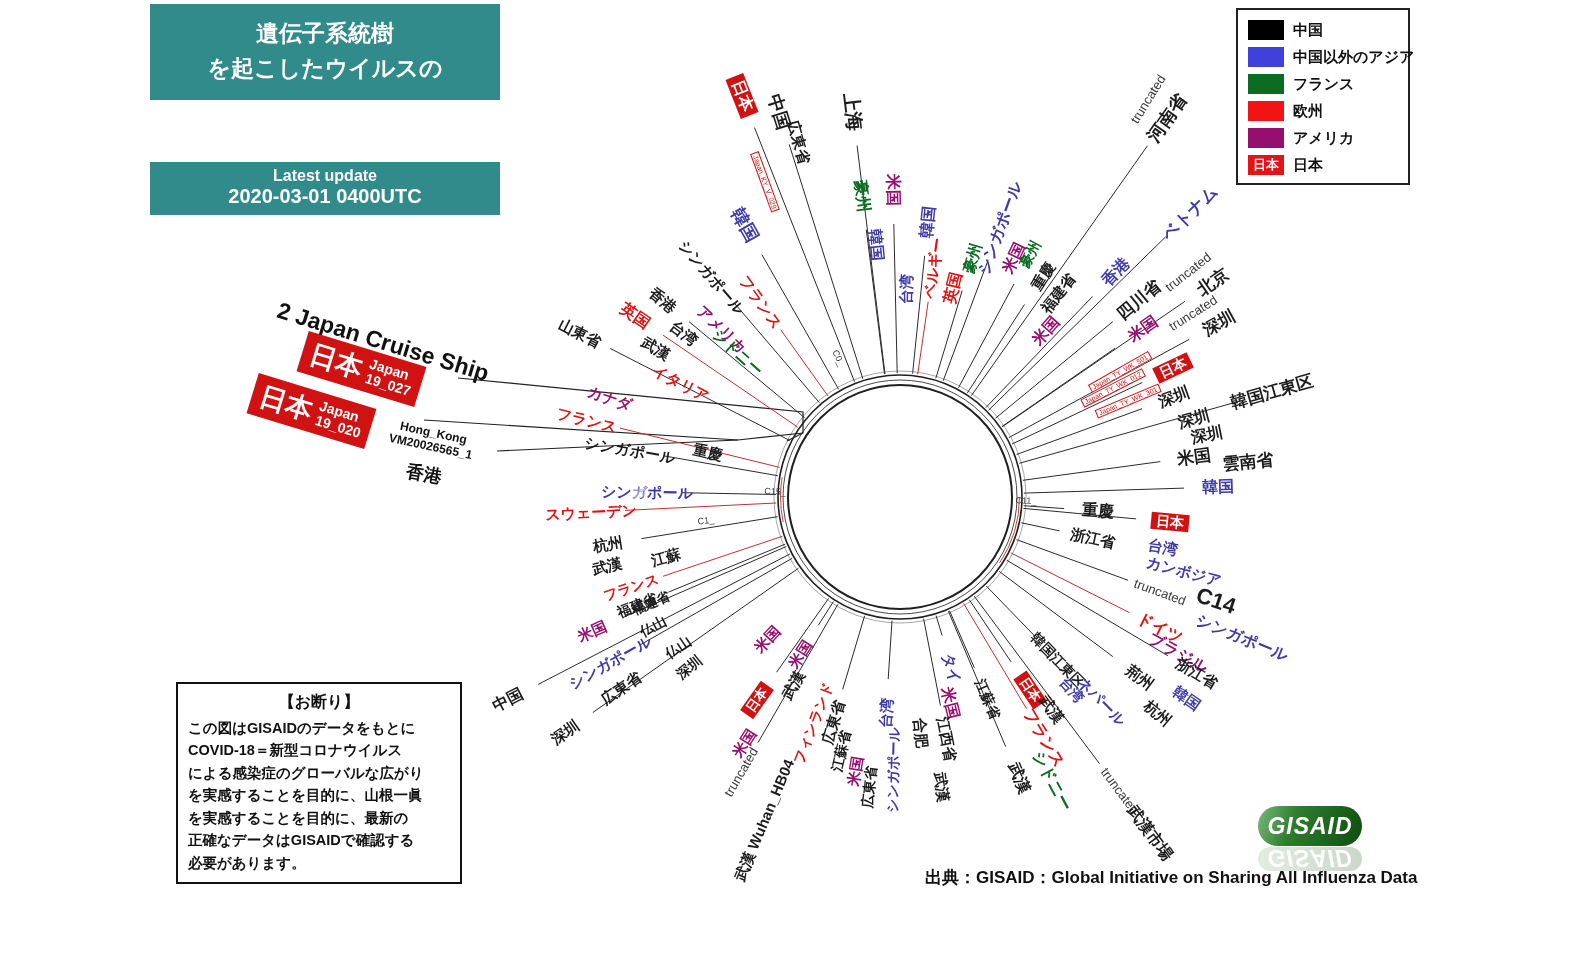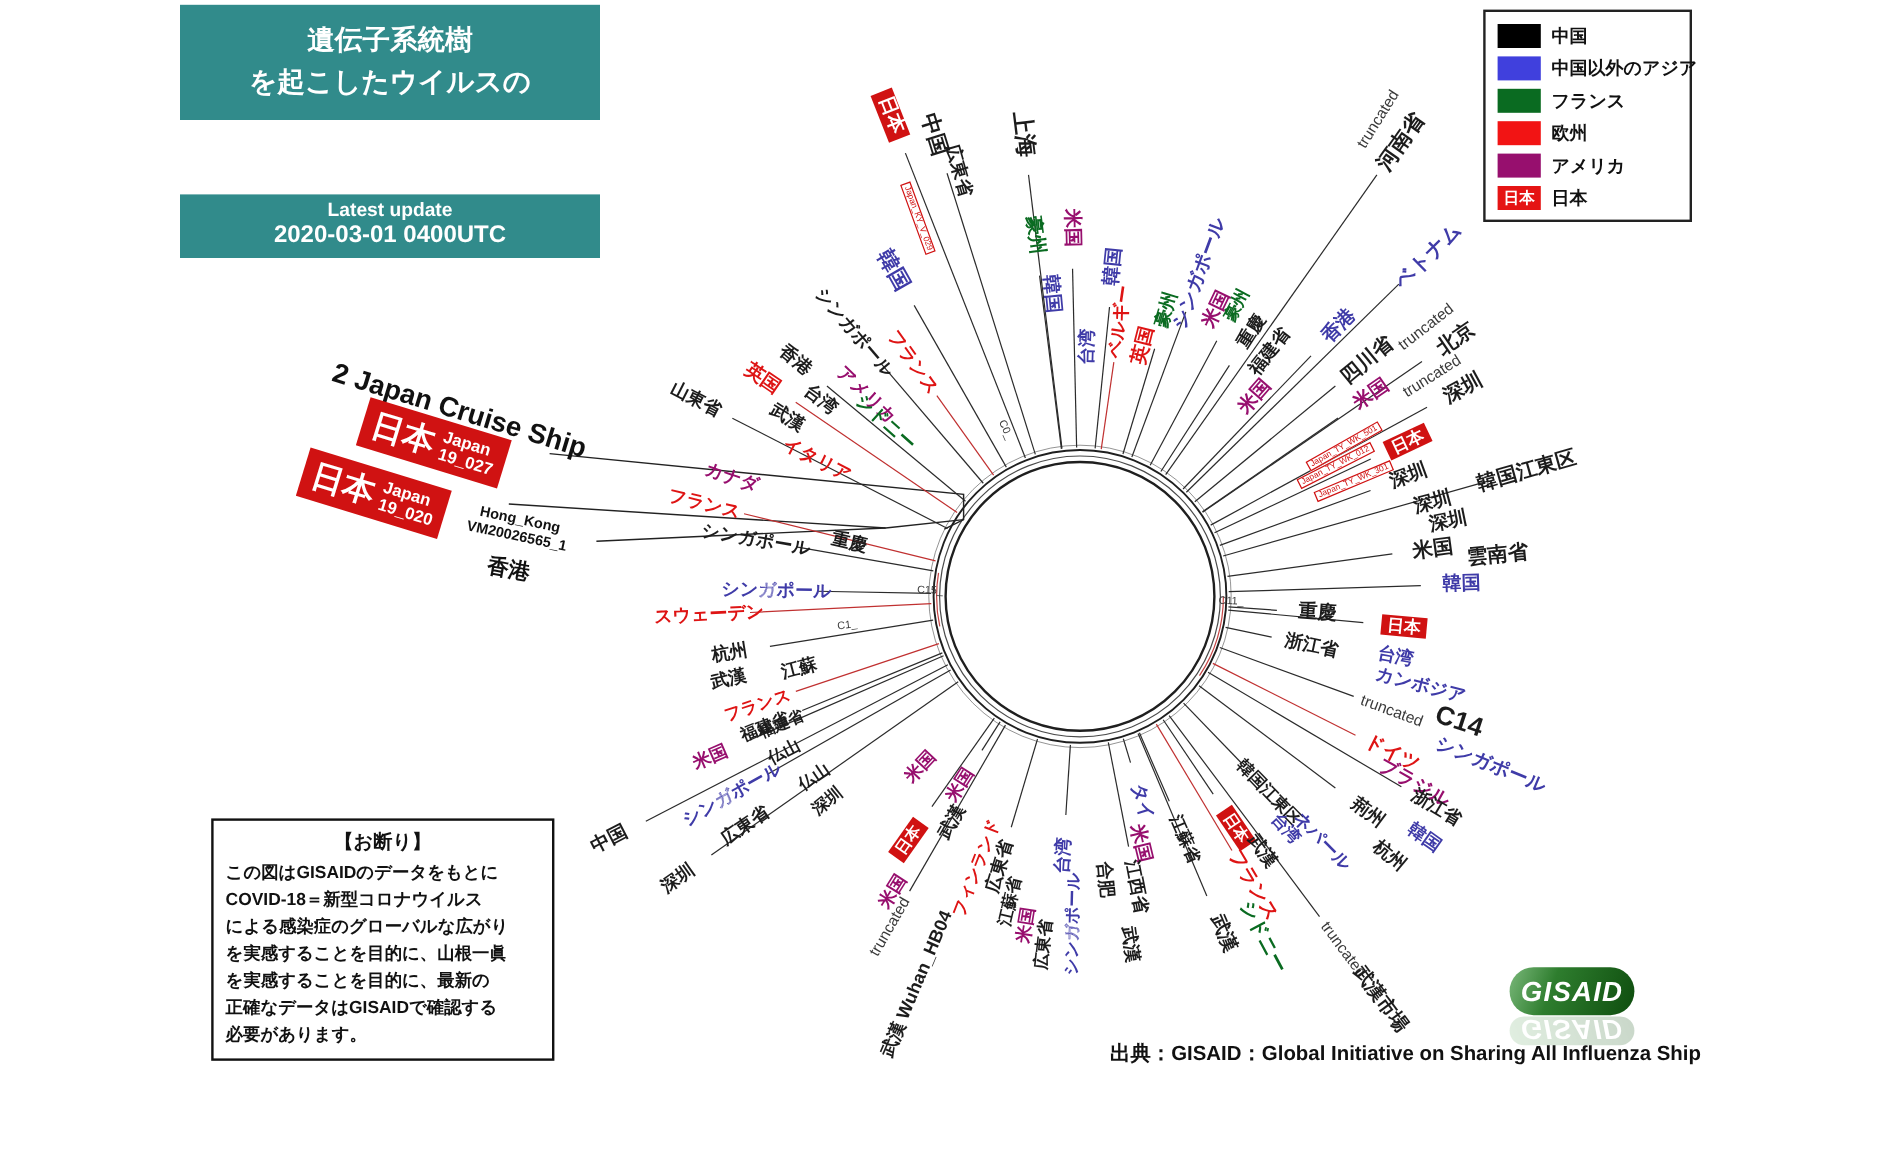--- a/index.html
+++ b/index.html
@@ -338,15 +338,15 @@
         <div class="dl">による感染症のグローバルな広がり</div>
         <div class="dl">を実感することを目的に、山根一眞</div>
         <div class="dl">を実感することを目的に、最新の</div>
         <div class="dl">正確なデータはGISAIDで確認する</div>
         <div class="dl">必要があります。</div>
       </div>
   </div>
 
   <div class="gisaid">GISAID</div>
   <div class="gisaid-reflect">GISAID</div>
-  <div class="source">出典：GISAID：Global Initiative on Sharing All Influenza Ship</div>
+  <div class="source">出典：GISAID：Global Initiative on Sharing All Influenza Data</div>
 
 </div>
 
 </body></html>

